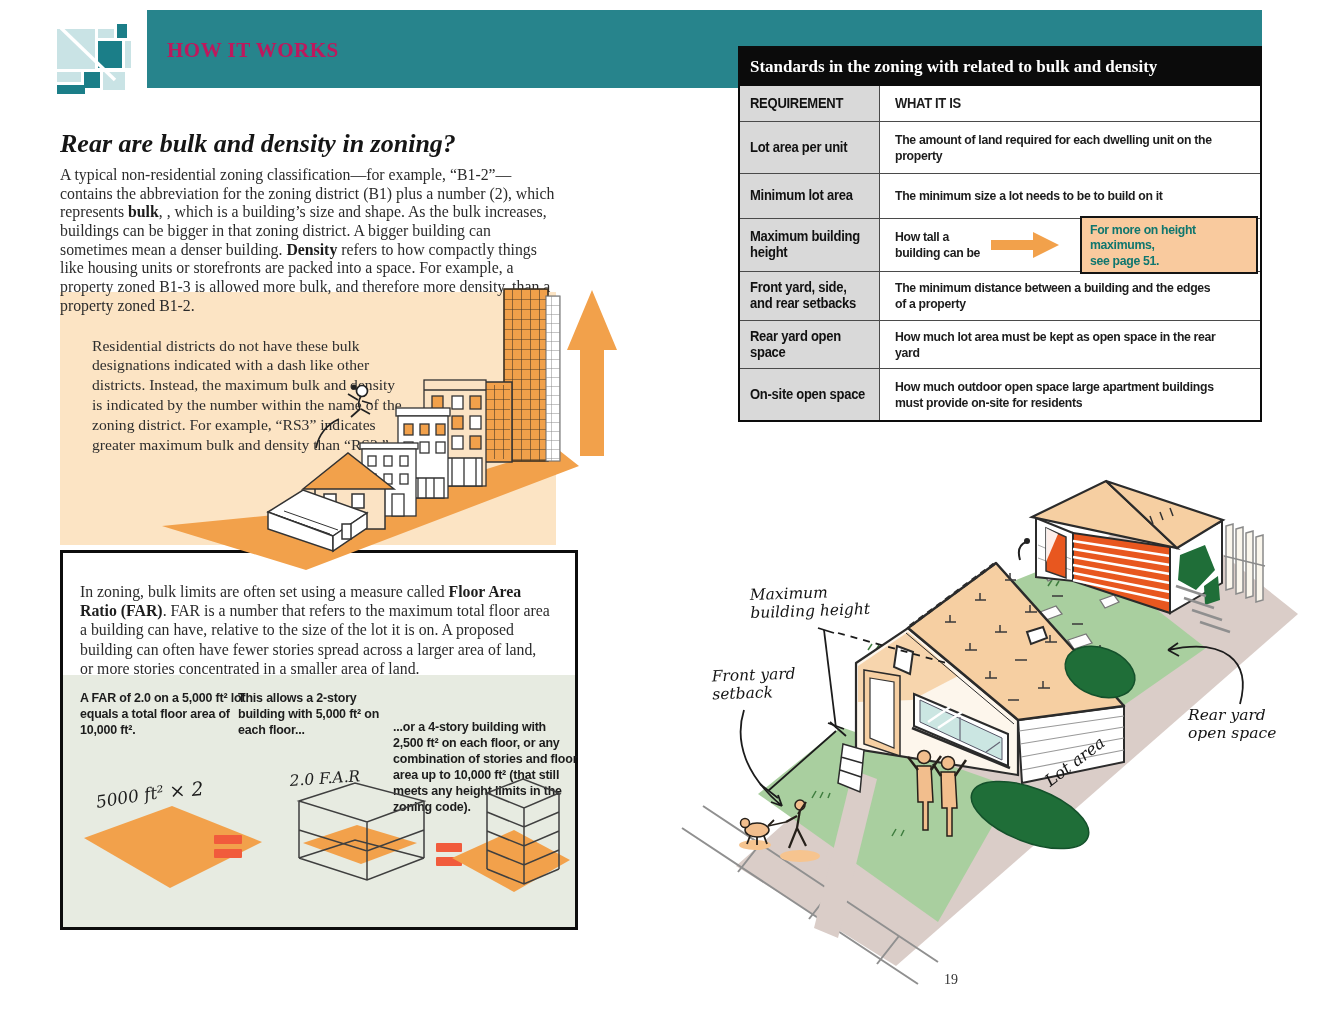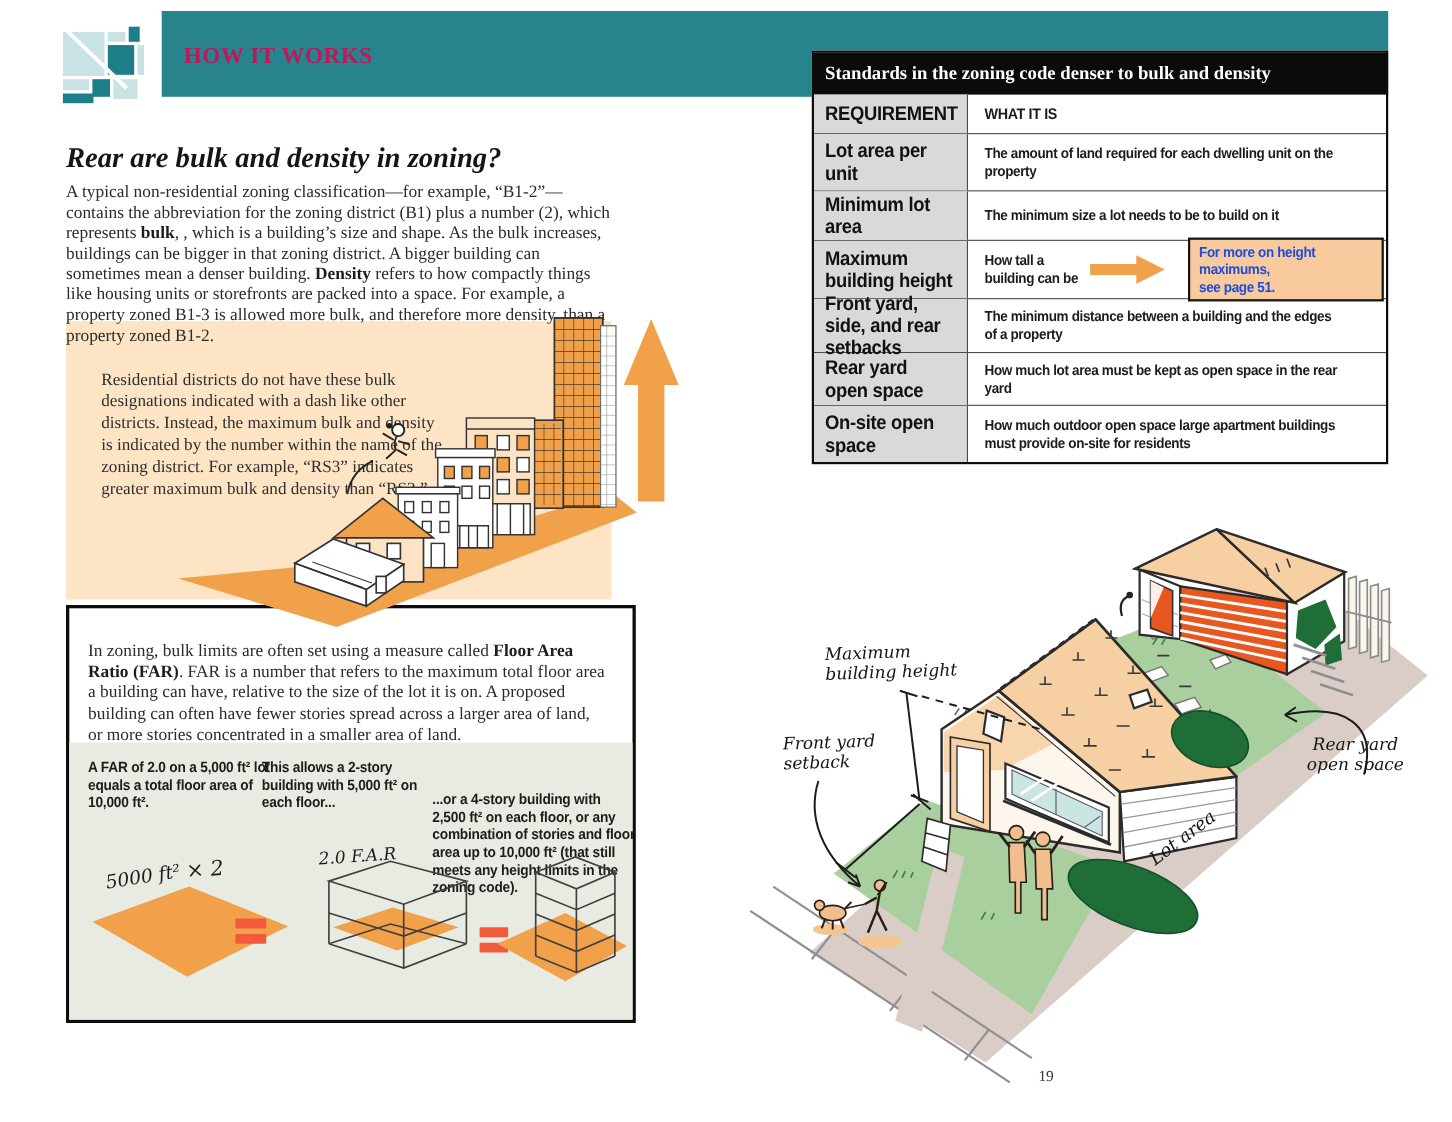--- a/index.html
+++ b/index.html
@@ -27,26 +27,26 @@
   .pagenum{width:130px;text-align:center;font-size:14px;color:#333;z-index:3;}
   
   .ztable{left:738px;top:46px;width:524px;z-index:4;background:#fff;border:2.5px solid #0c0c0c;
           box-sizing:border-box;font-family:"Liberation Sans","DejaVu Sans",sans-serif;}
   .ztitle{height:38px;background:#0b0b0b;color:#fff;display:flex;align-items:center;
           font-family:"Liberation Serif",serif;font-weight:bold;font-size:17px;padding-left:10px;}
   .trow{display:flex;border-top:1.5px solid #4a4a4a;box-sizing:border-box;}
   .trow.first{border-top:none;}
   .tcell{box-sizing:border-box;display:flex;align-items:center;}
   .tcell.req{width:140px;background:#D9D9D9;border-right:1.5px solid #4a4a4a;padding:4px 4px 4px 10px;
-             font-weight:bold;font-size:18px;color:#111;letter-spacing:-.3px;line-height:1.12;}
+             font-weight:bold;font-size:14px;color:#111;letter-spacing:-.3px;line-height:1.12;}
   .tcell.desc{flex:1;padding:5px 15px;font-weight:bold;font-size:13.2px;color:#1c1c1c;
               letter-spacing:-.35px;line-height:1.18;justify-content:flex-end;}
   .preline{white-space:pre-line;}
   .callout{margin-left:auto;margin-right:2px;background:#F9CA9E;border:2.5px solid #141414;
-           padding:4px 8px;font-weight:bold;font-size:13.2px;line-height:1.18;color:#1d4ed8;width:178px;
+           padding:4px 8px;font-weight:bold;font-size:13.2px;line-height:1.18;color:#0f766e;width:178px;
            box-sizing:border-box;}
   
   .hand{z-index:6;font-family:"DejaVu Serif",serif;font-style:italic;font-size:15.5px;line-height:1.18;
         color:#141414;white-space:pre-line;}
   
   .overlay{left:0;top:0;width:1320px;height:1020px;z-index:5;pointer-events:none;}
 </style>
 </head>
 <body>
 
@@ -84,21 +84,21 @@
     <span class="cond">A FAR of 2.0 on a 5,000 ft² lot equals a total floor area of 10,000 ft².</span></div>
   <div class="abs excol" style="left:238px;top:690px;width:158px">
     <span class="cond">This allows a 2-story building with 5,000 ft² on each floor...</span></div>
   <div class="abs excol" style="left:393px;top:719px;width:186px">
     <span class="cond">...or a 4-story building with 2,500 ft² on each floor, or any combination of stories and floor area up to 10,000 ft² (that still meets any height limits in the zoning code).</span></div>
 
   <div class="abs pagenum" style="left:262px;top:1020px">14</div>
   <div class="abs pagenum" style="left:886px;top:972px">19</div>
 
   <div class="abs ztable">
-    <div class="ztitle">Standards in the zoning code denser to bulk and density</div>
+    <div class="ztitle">Standards in the zoning with related to bulk and density</div>
     <div class="trow first" style="height:35px">
       <div class="tcell req">
         <span class="cond">REQUIREMENT</span>
         </div>
       <div class="tcell desc" style="font-size:14px">
         <span class="cond">WHAT IT IS</span>
         </div>
     </div>
     <div class="trow" style="height:52px">
       <div class="tcell req">
@@ -154,21 +154,21 @@
       <div class="tcell desc">
           <span class="cond">How much outdoor open space large apartment buildings must provide on-site for residents</span>
         </div>
     </div>
   </div>
 
   <div class="abs hand" style="left:750px;top:584px;transform:rotate(-2deg)">Maximum
 building height</div>
   <div class="abs hand" style="left:712px;top:666px;transform:rotate(-2deg)">Front yard
 setback</div>
-  <div class="abs hand" style="left:1188px;top:668px;text-align:center">Rear yard
+  <div class="abs hand" style="left:1188px;top:706px;">Rear yard
 open space</div>
   <div class="abs hand" style="left:1040px;top:752px;font-size:16.5px;transform:rotate(-37deg)">Lot area</div>
 
   <svg class="abs overlay" viewBox="0 0 1320 1020">
     <defs>
       <pattern id="wingrid" width="9" height="10" patternUnits="userSpaceOnUse">
         <path d="M9,0 V10 M0,10 H9" stroke="#4a3a26" stroke-width="1.2" fill="none"></path>
       </pattern>
       <pattern id="wingrid2" width="8" height="9" patternUnits="userSpaceOnUse">
         <path d="M8,0 V9 M0,9 H8" stroke="#8b8b8b" stroke-width="1" fill="none"></path>

